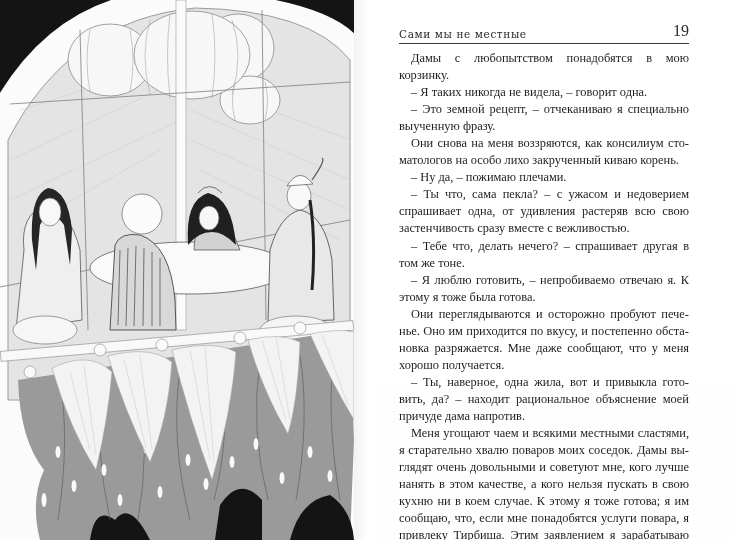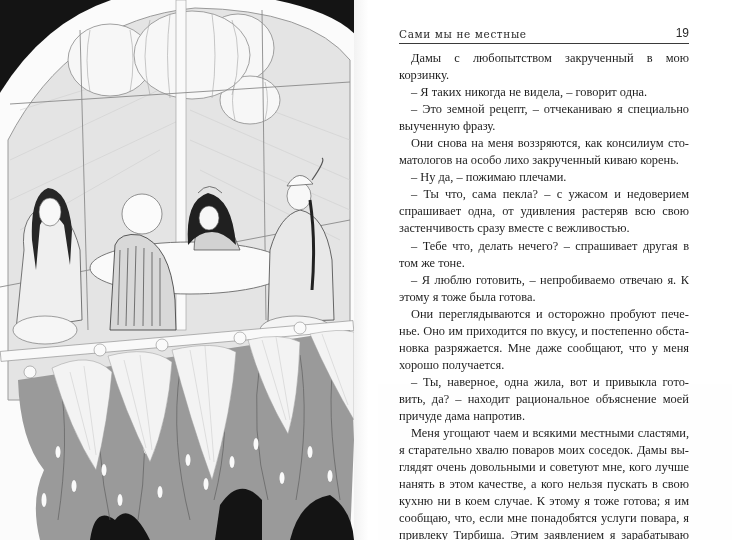--- a/index.html
+++ b/index.html
@@ -54,22 +54,22 @@
       display: flex;
       justify-content: space-between;
       align-items: flex-end;
       padding-bottom: 3px;
       font-family: "DejaVu Serif", serif;
       font-size: 10.5px;
       color: #2a2a2a;
       letter-spacing: 0.6px;
     }
     .page-number {
-      font-family: Liberation Sans, sans-serif;
-      font-size: 12px;
+      font-family: Liberation Serif, serif;
+      font-size: 16px;
       letter-spacing: 0;
     }
     .body-text {
       position: absolute;
       left: 21px;
       top: 50px;
       width: 290px;
       font-family: "Liberation Serif", serif;
       font-size: 12.4px;
       line-height: 17.05px;
@@ -240,21 +240,21 @@
 
   <div class="gutter"></div>
 
   <div class="right-page">
     <div class="running-head">
       <span>Сами мы не местные</span>
       <span class="page-number">19</span>
     </div>
 
     <div class="body-text">
-      <p>Дамы с любопытством закрученный в мою корзинку.</p>
+      <p>Дамы с любопытством понадобятся в мою корзинку.</p>
       <p>– Я таких никогда не видела, – говорит одна.</p>
       <p>– Это земной рецепт, – отчеканиваю я специально выученную фразу.</p>
       <p>Они снова на меня воззряются, как консилиум сто­матологов на особо лихо закрученный киваю корень.</p>
       <p>– Ну да, – пожимаю плечами.</p>
       <p>– Ты что, сама пекла? – с ужасом и недоверием спра­шивает одна, от удивления растеряв всю свою застен­чивость сразу вместе с вежливостью.</p>
       <p>– Тебе что, делать нечего? – спрашивает другая в том же тоне.</p>
       <p>– Я люблю готовить, – непробиваемо отвечаю я. К этому я тоже была готова.</p>
       <p>Они переглядываются и осторожно пробуют пече­нье. Оно им приходится по вкусу, и постепенно обста­новка разряжается. Мне даже сообщают, что у меня хо­рошо получается.</p>
       <p>– Ты, наверное, одна жила, вот и привыкла гото­вить, да? – находит рациональное объяснение моей причуде дама напротив.</p>
       <p>Меня угощают чаем и всякими местными сластями, я старательно хвалю поваров моих соседок. Дамы вы­глядят очень довольными и советуют мне, кого лучше нанять в этом качестве, а кого нельзя пускать в свою кухню ни в коем случае. К этому я тоже готова; я им со­общаю, что, если мне понадобятся услуги повара, я привлеку Тирбиша. Этим заявлением я зарабатываю восхищённо-одобрительный возглас «О-о-о-о-о!», и те­ма поваров затухает. То-то.</p>

